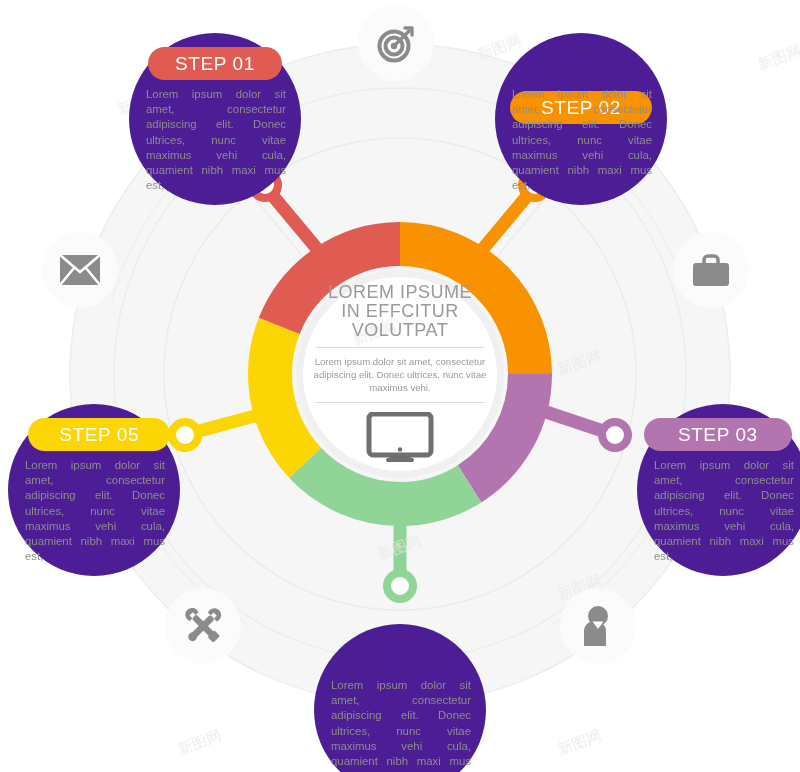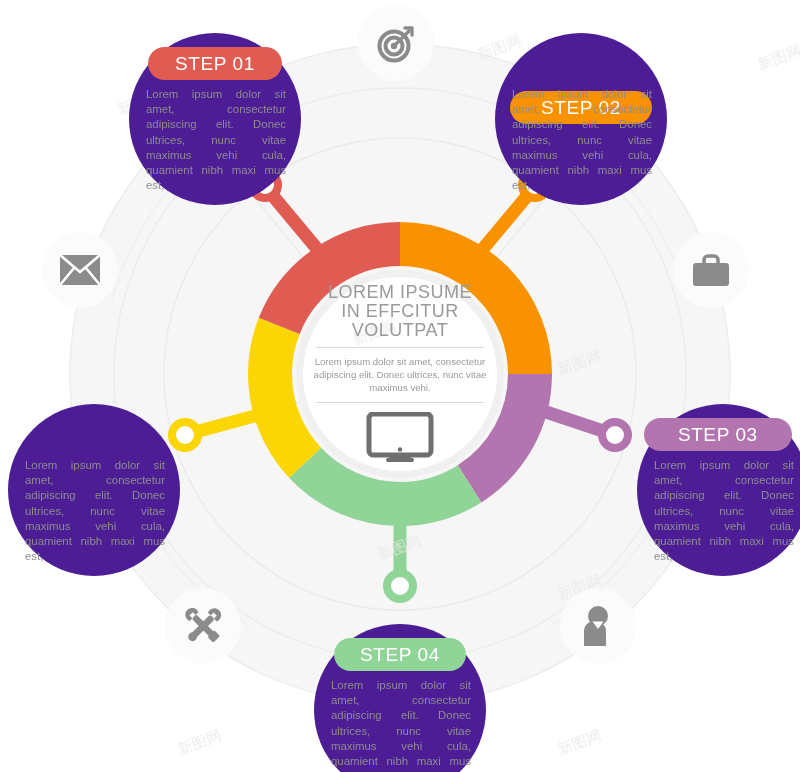--- a/index.html
+++ b/index.html
@@ -328,24 +328,24 @@
 
   <div class="bubble" id="bubble-03">
     <div class="bubble-inner">
       <div class="step-pill" style="background: rgb(179, 117, 176); text-align: center;">STEP 03</div>
       <div class="step-body">Lorem ipsum dolor sit amet, consectetur adipiscing elit. Donec ultrices, nunc vitae maximus vehi cula, quamient nibh maxi mus est,</div>
     </div>
   </div>
 
   <div class="bubble" id="bubble-04">
     <div class="bubble-inner">
-      <div class="step-pill" style="background: rgb(144, 212, 151);">STEP 04</div>
       <div class="step-body">Lorem ipsum dolor sit amet, consectetur adipiscing elit. Donec ultrices, nunc vitae maximus vehi cula, quamient nibh maxi mus est,</div>
     </div>
   </div>
 
   <div class="bubble" id="bubble-05">
     <div class="bubble-inner">
+      <div class="step-pill" style="background: rgb(252, 213, 4);">STEP 05</div>
       <div class="step-body">Lorem ipsum dolor sit amet, consectetur adipiscing elit. Donec ultrices, nunc vitae maximus vehi cula, quamient nibh maxi mus est,</div>
     </div>
   </div>
 
 </div>
 
 </body></html>

